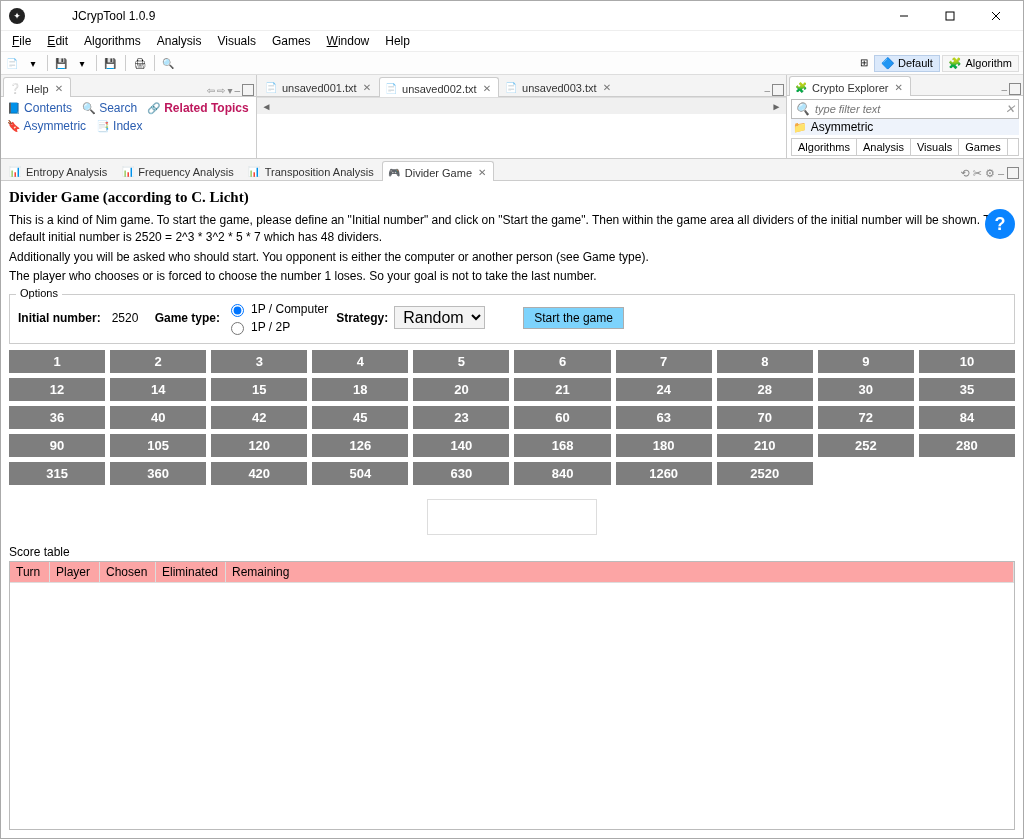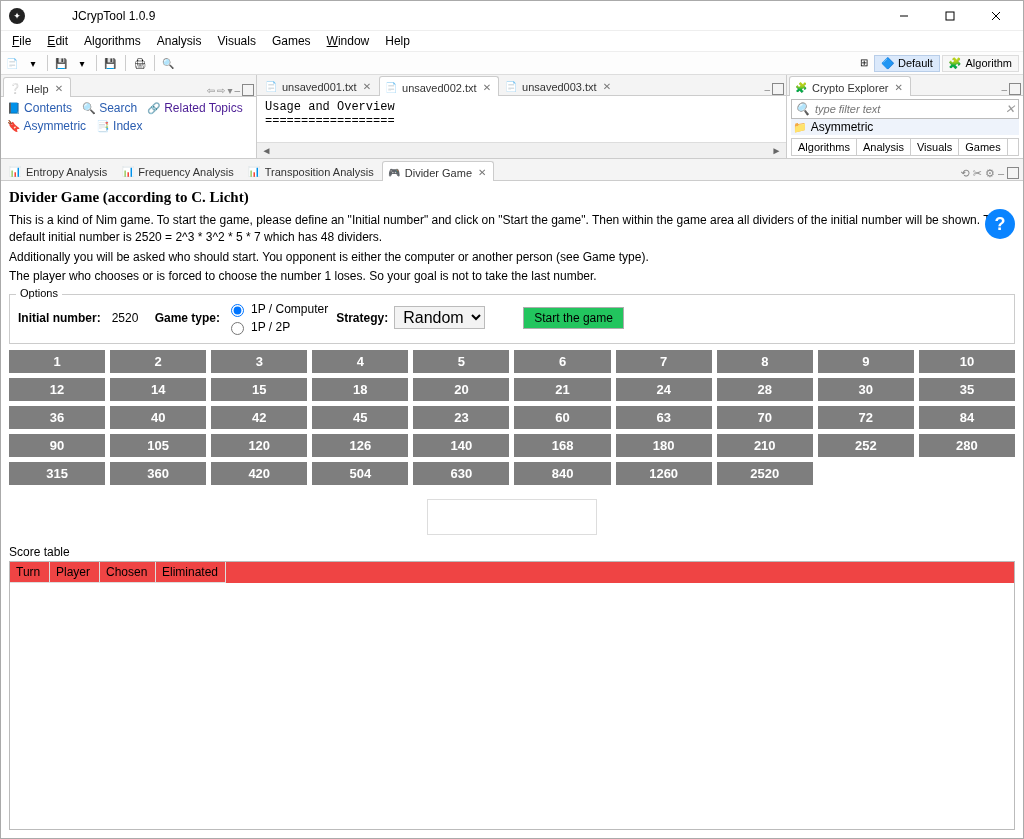--- a/index.html
+++ b/index.html
@@ -92,21 +92,21 @@
   .tab .close { font-size:10px; color:#777; margin-left:2px;}
   .tab .ficon { width:12px; height:12px; font-size:10px; display:inline-flex;align-items:center;justify-content:center;}
   .tabstrip .tsright {
     margin-left:auto; display:flex; align-items:center; gap:2px; padding-right:2px;
     font-size:10px; color:#888;
   }
   .tsright .sq { width:12px;height:12px;border:1px solid #888;}
   .help-body { padding:4px 6px; font-size:12px;}
   .help-links { display:flex; flex-wrap:wrap; gap:4px 10px; align-items:flex-end;}
   .help-links a { color:#2a5db0; text-decoration:none;}
-  .help-links .rel { color:#4c1d95; font-weight:normal;}
+  .help-links .rel { color:#be185d; font-weight:bold;}
   .help-links .ic { font-size:11px;}
   .editor-body {
     font-family: "Consolas","Courier New",monospace;
     font-size:12px; padding:4px 8px; white-space:pre;
     position:relative; height:60px; overflow:hidden;
   }
   .hscroll {
     height:17px; background:#f0f0f0; border-top:1px solid #ddd;
     display:flex; align-items:center; justify-content:space-between;
     padding:0 2px;
@@ -149,37 +149,37 @@
     position:absolute; top:-8px; left:6px; background:#fff; padding:0 4px; font-size:11px;
   }
   .opts-row { display:flex; align-items:center; gap:8px;}
   .opt-item { display:flex; align-items:center; gap:6px; font-size:12px;}
   .opt-item b { font-weight:bold;}
   .numbox { border:1px solid #fff; padding:2px 4px; min-width:40px; text-align:left;}
   .radio-col { display:flex; flex-direction:column; gap:2px;}
   .radio-col label { display:flex; align-items:center; gap:4px; font-size:12px;}
   select.strategy { border:1px solid #bbb; background:#f3f3f3; font-size:16px; padding:1px 4px;}
   .btn {
-    border:1px solid #adadad; background:#22c55e;
+    border:1px solid #adadad; background:#7dd3fc;
     padding:3px 10px; font-size:12px;
   }
   
   .numgrid { margin-top:6px; display:grid; grid-template-columns:repeat(10,1fr); gap:5px;}
   .numcell {
     background:#7e7e7e; color:#fff; font-weight:bold; text-align:center;
     padding:4px 0; font-size:13px;
   }
   .placeholder-box {
     width:170px; height:36px; border:1px solid #ddd; margin:14px auto 4px auto;
   }
   .score-label { font-size:12px; margin-top:6px;}
   .score-table {
     flex:1; border:1px solid #bbb; margin-top:2px; overflow:hidden;
   }
-  .score-head { display:flex; background:#ef4444;}
+  .score-head { display:flex; background:#fca5a5;}
   .score-head span {
     border-right:1px solid #ddd; border-bottom:1px solid #ddd;
     padding:3px 6px; font-size:12px;
   }
   .score-body { height:260px; background:#fff;}
   .folder-ico { color:#e8b34b; font-size:11px;}
 </style>
 </head>
 <body>
 
@@ -286,22 +286,20 @@
         <div class="tab">
           <span class="ficon">📄</span>
           <span>unsaved003.txt</span>
           <span class="close">✕</span>
         </div>
         <div class="tsright">
           <span>–</span>
           <span class="sq"></span>
         </div>
       </div>
-      <div class="editor-body"><span>Usage and Overview</span>
-<span>==================</span></div>
       <div class="hscroll">
         <span class="arr">◄</span>
         <span class="arr">►</span>
       </div>
     </div>
 
     <div class="pane pane-right">
       <div class="tabstrip">
         <div class="tab active">
           <span class="ficon">🧩</span>
@@ -453,17 +451,18 @@
 
     <div class="placeholder-box"></div>
 
     <div class="score-label">Score table</div>
     <div class="score-table">
       <div class="score-head">
         <span style="width:40px">Turn</span>
         <span style="width:50px">Player</span>
         <span style="width:56px">Chosen</span>
         <span style="width:70px">Eliminated</span>
+        <span style="flex:1">Remaining</span>
       </div>
       <div class="score-body"></div>
     </div>
   </div>
 </div>
 
 </body></html>

